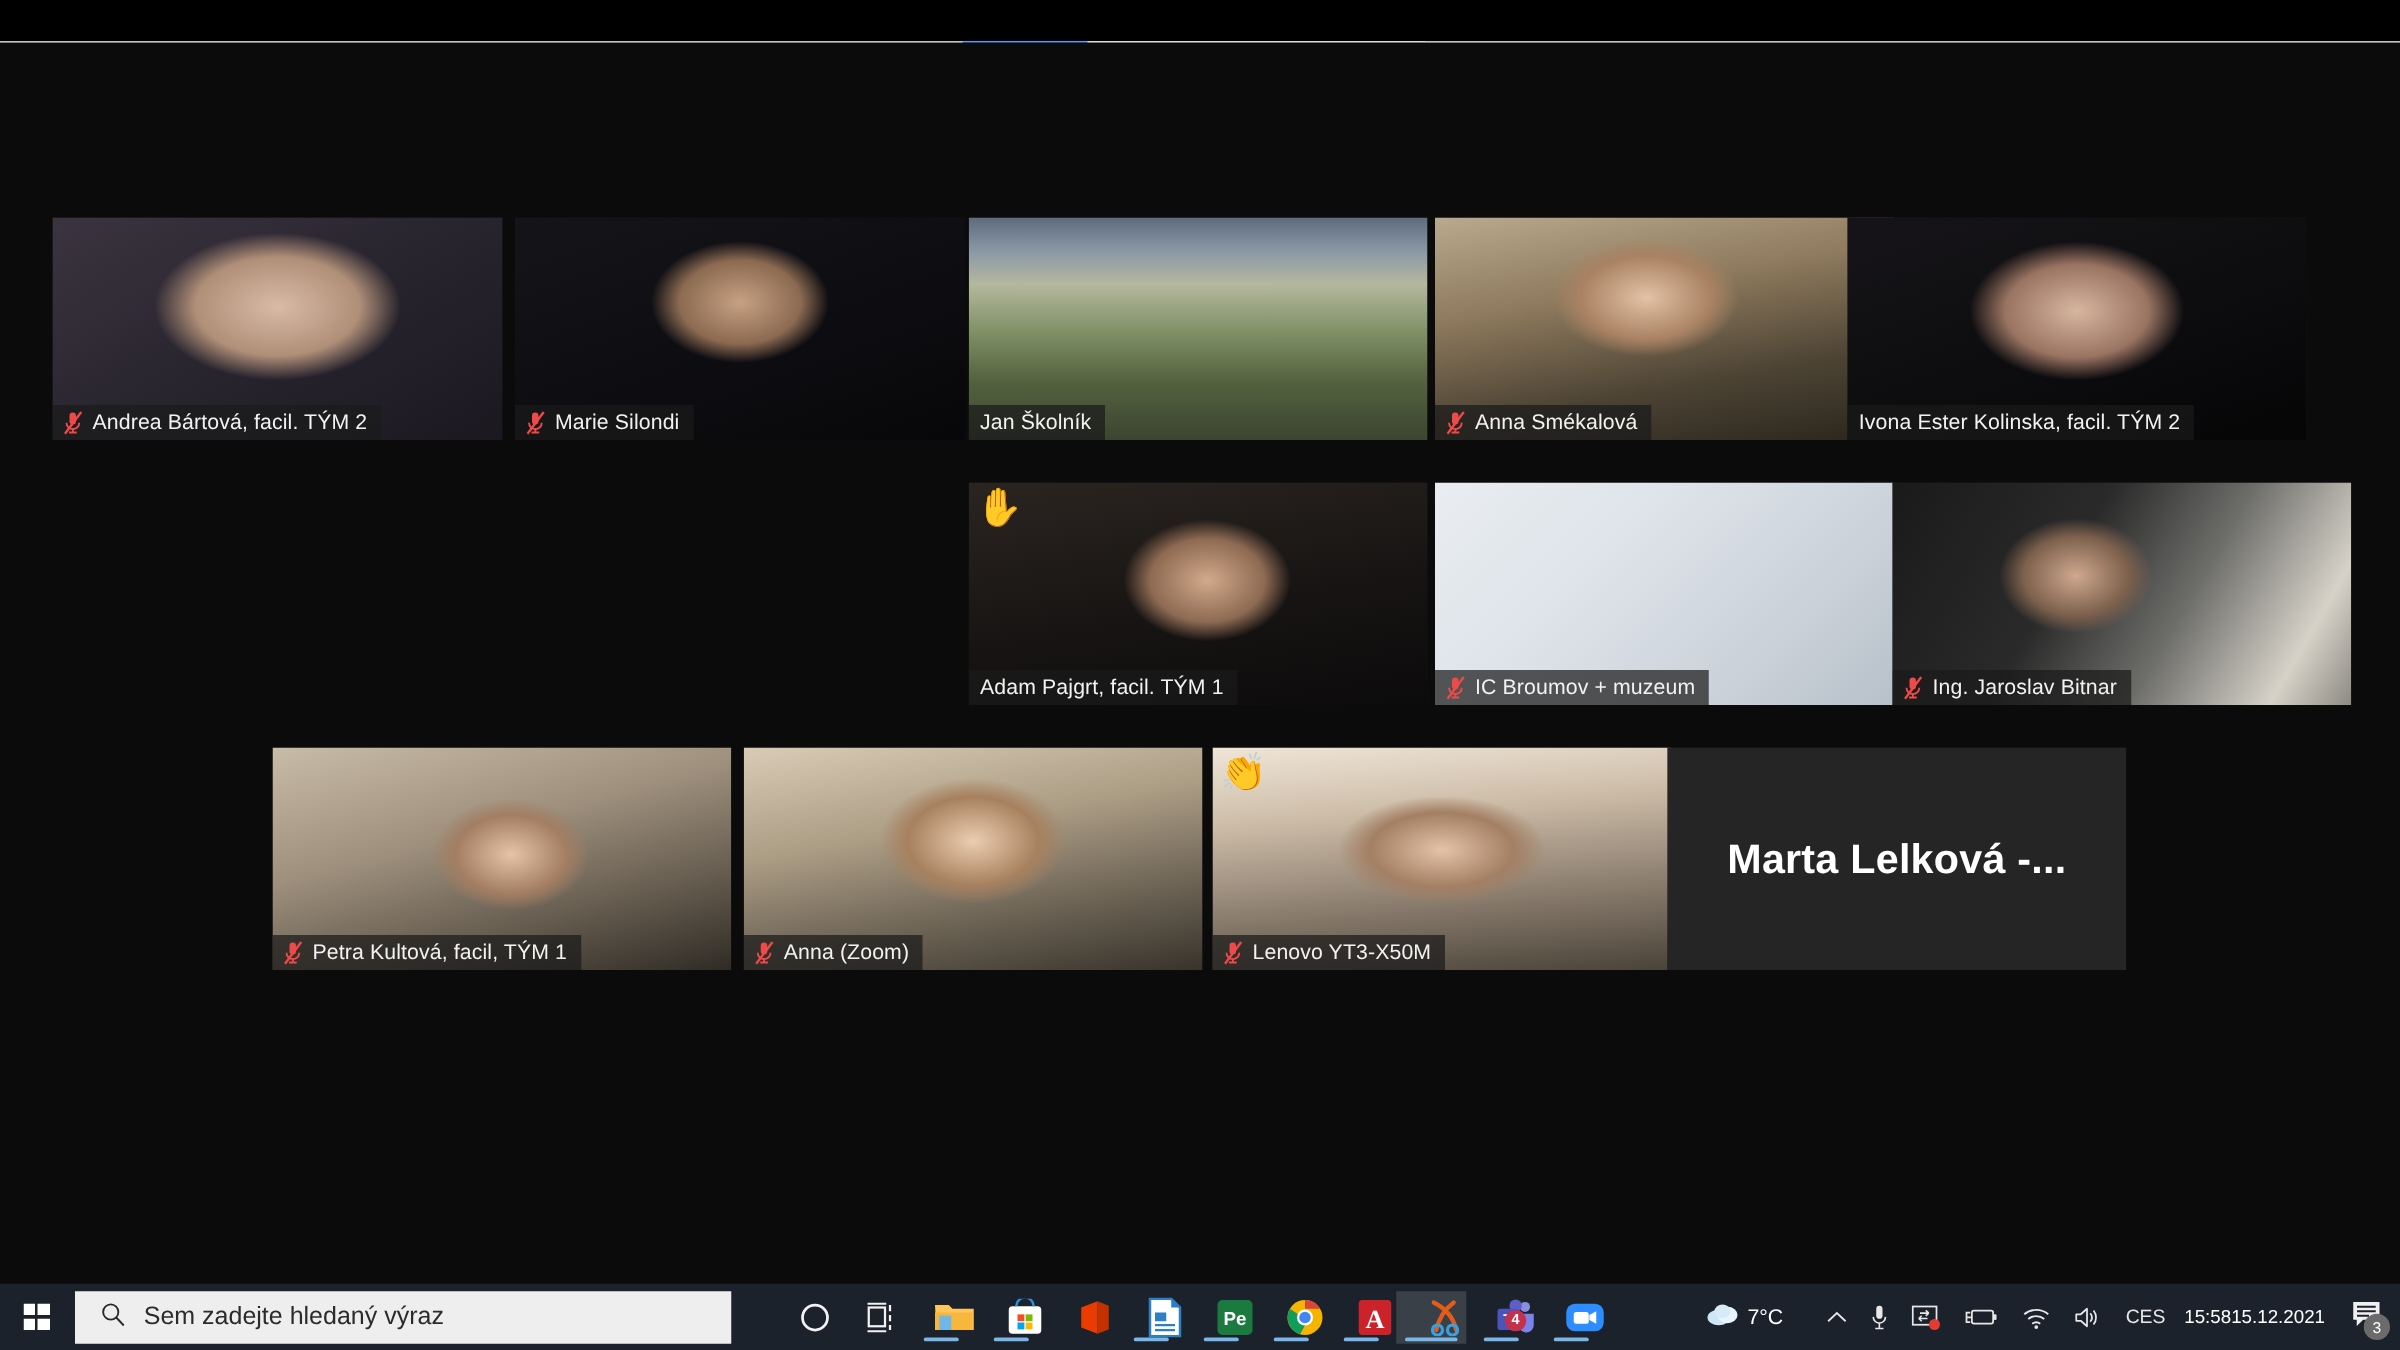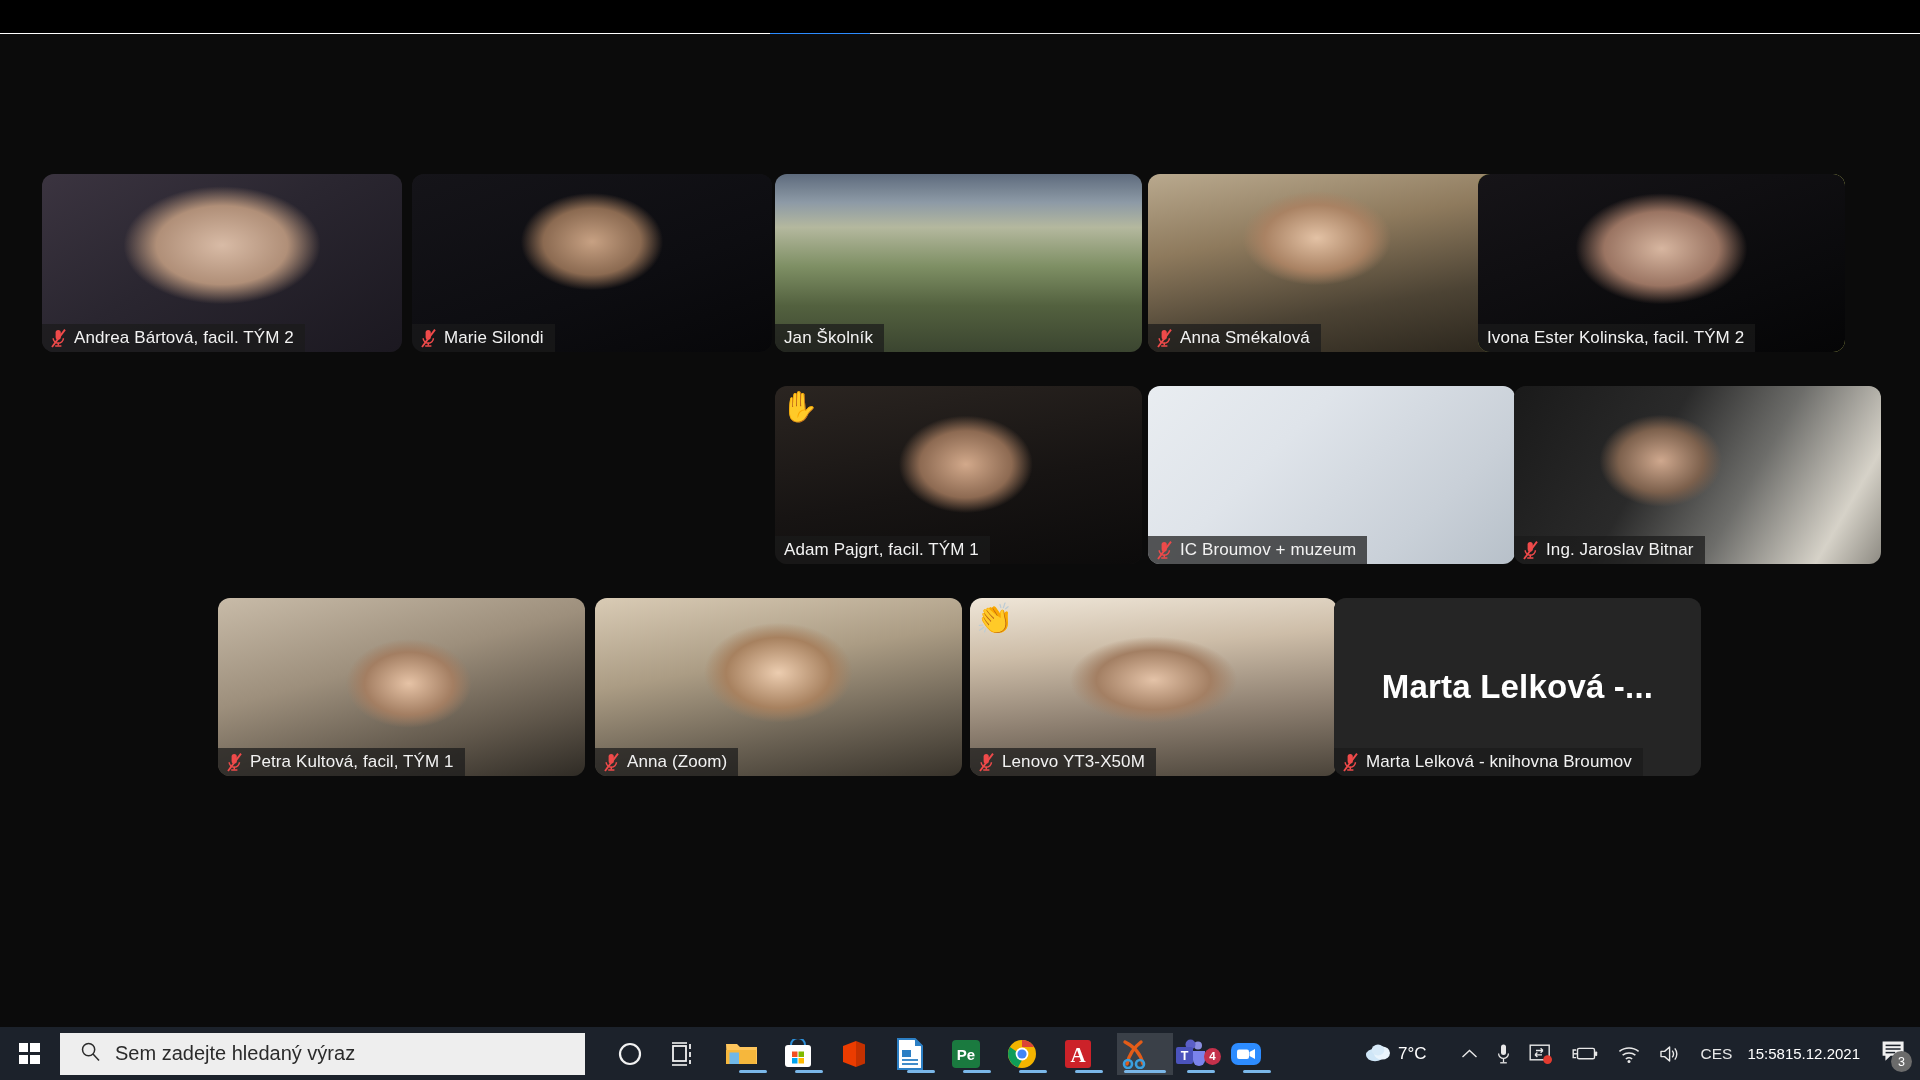--- a/index.html
+++ b/index.html
@@ -58,21 +58,21 @@
     position: absolute; top: 34px; left: 0;
     width: 1920px; height: 1012px;
     background: #0b0b0b;
   }
   .grid-wrap { position: absolute; top: 0; left: 0; width: 1920px; height: 1012px; }
 
   .tile {
     position: absolute;
     background: #141414;
     overflow: hidden;
-    border-radius: 12px;
+    border-radius: 0;
     padding-left: 17px;
   }
   .tile.active { box-shadow: inset 0 0 0 4px #e9ef70; }
   .tile .video { position: absolute; inset: 0; }
 
   .namebar {
     position: absolute; left: 0; bottom: 0;
     height: 28px;
     display: flex; align-items: center;
     padding: 0 11px 0 9px;
@@ -158,21 +158,21 @@
     width: 525px; height: 42px; background: #eeeeee;
     display: flex; align-items: center; flex: none;
     margin-left: 2px;
   }
   .searchbox .mag { margin: 0 14px 0 20px; flex: none; }
   .searchbox .ph { font-size: 20px; color: #2b2b2b; }
 
   .tb-apps { display: flex; align-items: center; height: 53px; margin-left: 28px; }
   .app {
     width: 56px; height: 42px; position: relative;
-    display: flex; align-items: center; justify-content: flex-start; flex: none; text-decoration: underline;
+    display: flex; align-items: center; justify-content: flex-end; flex: none; text-decoration: underline;
   }
   .app.hl { background: #3a4048; }
   .app .ul {
     position: absolute; bottom: 2px; left: 50%; transform: translateX(-50%);
     height: 3px; width: 28px; background: #7ab7e8; border-radius: 2px;
   }
   .app .ul.wide { width: 42px; }
   .ico { width: 34px; height: 34px; position: relative; }
 
   .tray {
@@ -366,32 +366,20 @@
   <line x1="4.2" y1="17" x2="10.4" y2="17" stroke="#ef4a4a" stroke-width="1.5"></line>
   <line x1="1" y1="18" x2="14" y2="0.6" stroke="#ef4a4a" stroke-width="1.9"></line>
 </svg>
           </span>
           <span class="nm">Lenovo YT3-X50M</span>
         </div>
       </div>
       <div class="tile" style="left: 1334px; top: 564px; width: 367px; height: 178px;">
         <div class="video v-marta"></div>
         <div class="avatar-name">Marta Lelková -...</div>
-        <div class="namebar">
-          <span class="micmute">
-            <svg width="15" height="19" viewBox="0 0 15 19">
-  <rect x="4.6" y="1" width="5.2" height="9.6" rx="2.6" fill="#ef4a4a"></rect>
-  <path d="M2.2 9.2 a5.1 5.1 0 0 0 10.2 0" fill="none" stroke="#ef4a4a" stroke-width="1.5"></path>
-  <line x1="7.3" y1="13.6" x2="7.3" y2="16.6" stroke="#ef4a4a" stroke-width="1.5"></line>
-  <line x1="4.2" y1="17" x2="10.4" y2="17" stroke="#ef4a4a" stroke-width="1.5"></line>
-  <line x1="1" y1="18" x2="14" y2="0.6" stroke="#ef4a4a" stroke-width="1.9"></line>
-</svg>
-          </span>
-          <span class="nm">Marta Lelková - knihovna Broumov</span>
-        </div>
       </div>
     </div>
 </div>
 
 <div class="taskbar">
   <div class="start-btn">
     <div class="winlogo">
         <i></i>
         <i></i>
         <i></i>

